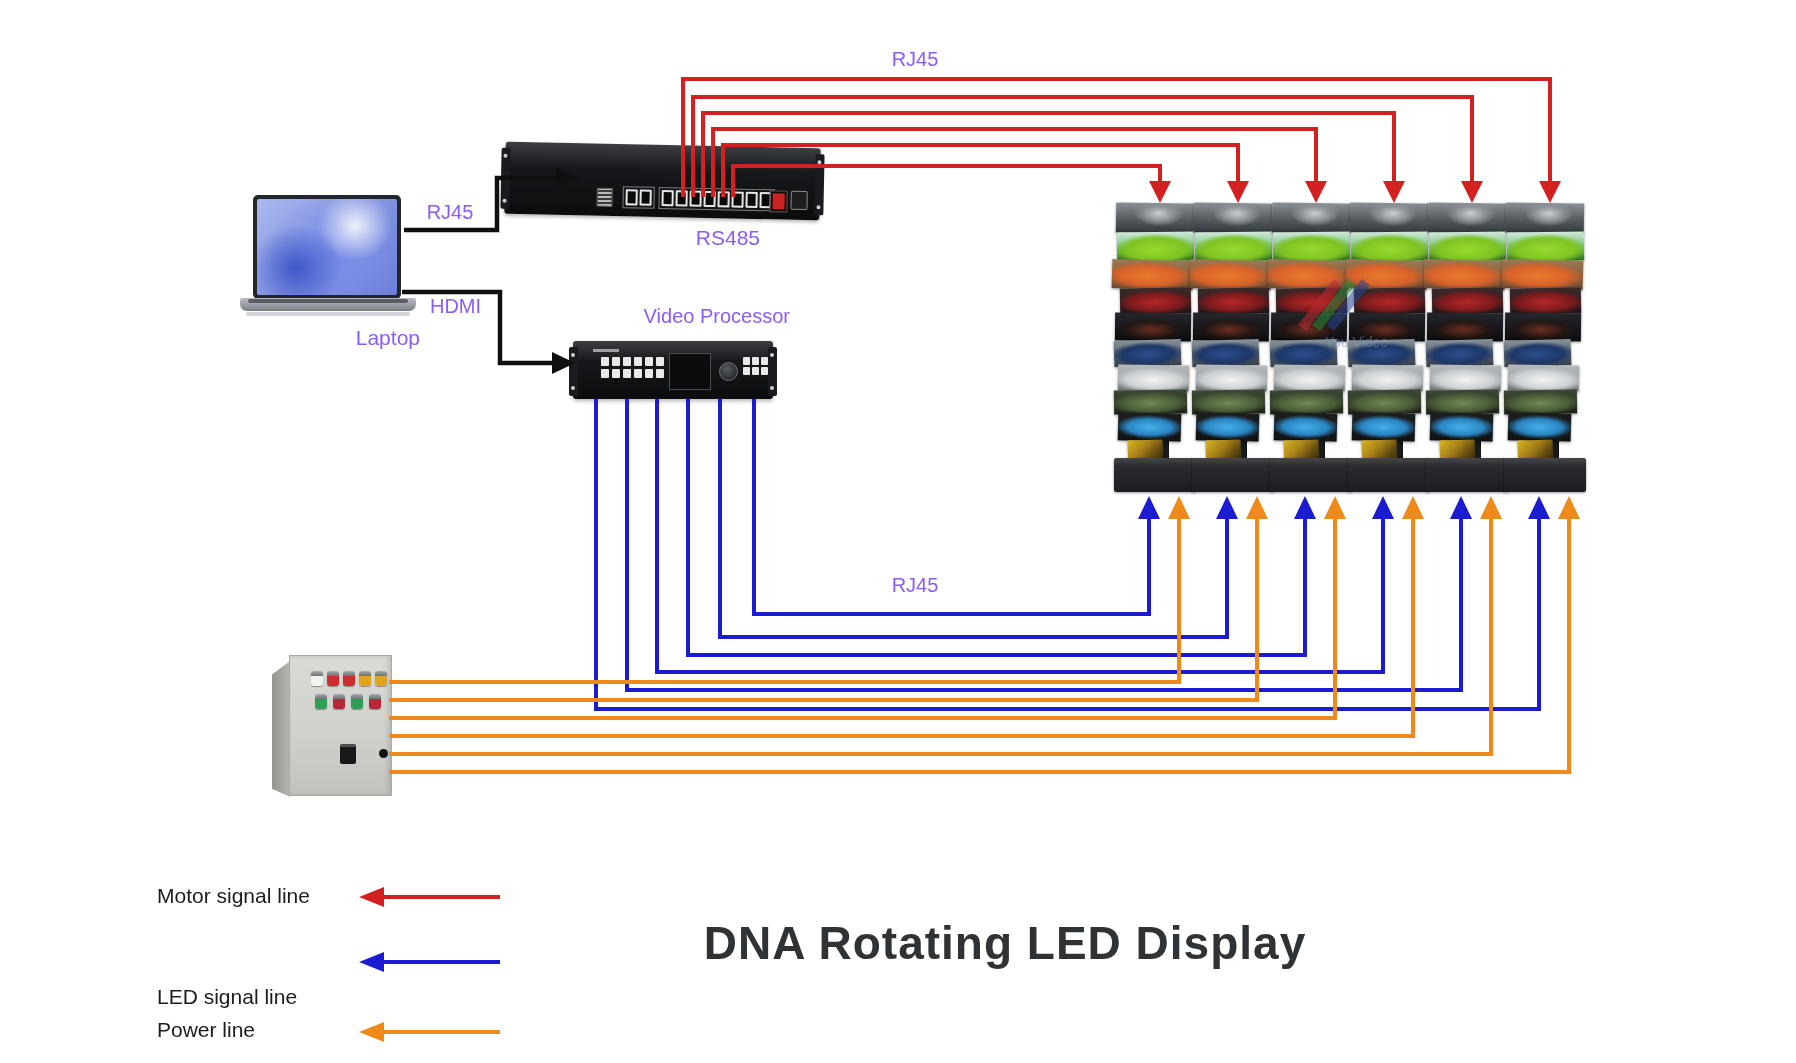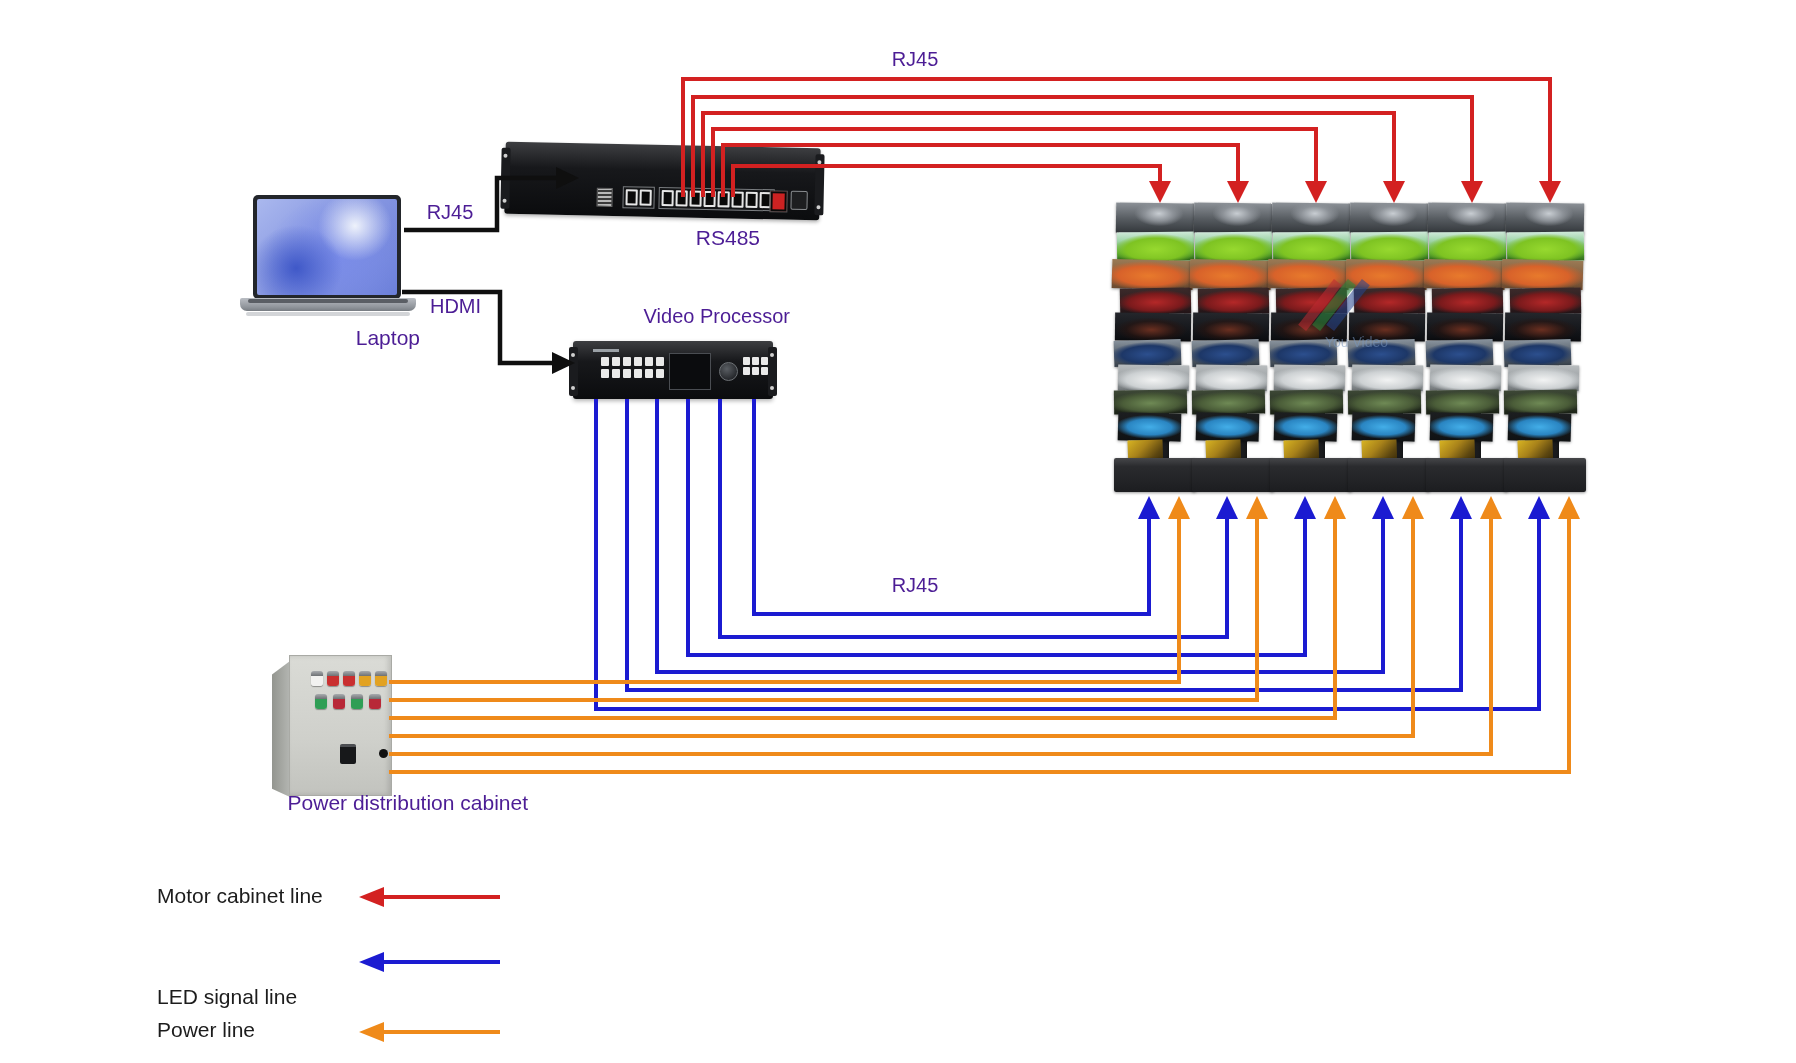--- a/index.html
+++ b/index.html
@@ -1,20 +1,20 @@
 <!DOCTYPE html>
 <html><head>
 <meta charset="utf-8">
 <style>
   html,body{margin:0;padding:0;}
   body{width:1796px;height:1063px;position:relative;overflow:hidden;background:#ffffff;
        font-family:"Liberation Sans",sans-serif;color:#1c1c1c;}
   #stage{position:absolute;inset:0;}
   #wires{position:absolute;left:0;top:0;z-index:22;pointer-events:none;}
-  .lbl{position:absolute;z-index:30;text-align:center;font-size:20px;color:#4c1d95;}
+  .lbl{position:absolute;z-index:30;text-align:center;font-size:20px;color:#8b5cf6;}
   .lbl.big{font-size:21px;text-align:right;}
   #title{position:absolute;left:640px;top:916px;width:730px;text-align:center;z-index:30;
          font-size:46px;font-weight:bold;letter-spacing:1px;color:#303336;}
   
   #laptop{position:absolute;left:240px;top:193px;width:176px;height:132px;z-index:10;}
   #laptop .scr{position:absolute;left:13px;top:2px;width:148px;height:104px;background:#23262b;
       border-radius:5px;padding:4px;box-sizing:border-box;}
   #laptop .wall{width:100%;height:100%;border-radius:2px;background:
       radial-gradient(55% 75% at 28% 72%, #3f58c8 0%, rgba(63,88,200,0) 60%),
       radial-gradient(48% 66% at 70% 28%, #eef2fb 0%, rgba(238,242,251,0) 55%),
@@ -194,21 +194,20 @@
       <div id="cr2" class="cabrow">
           <div class="cbtn" style="background: linear-gradient(rgb(168, 171, 174) 0%, rgb(116, 119, 122) 30%, rgb(47, 158, 85) 32%, rgb(47, 158, 85) 100%);"></div>
           <div class="cbtn" style="background: linear-gradient(rgb(168, 171, 174) 0%, rgb(116, 119, 122) 30%, rgb(184, 40, 56) 32%, rgb(184, 40, 56) 100%);"></div>
           <div class="cbtn" style="background: linear-gradient(rgb(168, 171, 174) 0%, rgb(116, 119, 122) 30%, rgb(47, 158, 85) 32%, rgb(47, 158, 85) 100%);"></div>
           <div class="cbtn" style="background: linear-gradient(rgb(168, 171, 174) 0%, rgb(116, 119, 122) 30%, rgb(184, 40, 56) 32%, rgb(184, 40, 56) 100%);"></div>
         </div>
       <div class="sw2"></div>
       <div class="rbtn"></div>
     </div>
   </div>
-  <div class="lbl big" style="left:160px;top:791px;width:368px;">Power distribution cabinet</div>
 
   <div id="cols">
       <div class="col" style="left: 1110px;">
         <div class="pole"></div>
         <div class="seg sroad" style="left: 6px; top: 3px; width: 78px; height: 30px; transform: rotate(0.8deg);"></div>
         <div class="seg sgreen" style="left: 7px; top: 32px; width: 77px; height: 29px; transform: rotate(-0.6deg);"></div>
         <div class="seg sorange" style="left: 2px; top: 60px; width: 81px; height: 29px; transform: rotate(1.4deg);"></div>
         <div class="seg sdred" style="left: 10px; top: 88px; width: 71px; height: 26px; transform: rotate(-1deg);"></div>
         <div class="seg snight" style="left: 5px; top: 113px; width: 76px; height: 28px; transform: rotate(0.6deg);"></div>
         <div class="seg sblue" style="left: 4px; top: 140px; width: 67px; height: 26px; transform: rotate(-1.6deg);"></div>
@@ -295,24 +294,25 @@
     <i class="g"></i>
     <i class="b"></i>
     <span class="sub">You Video</span>
   </div>
 
   <div class="lbl" style="left:395px;top:201px;width:110px;">RJ45</div>
   <div class="lbl" style="left:398px;top:295px;width:115px;">HDMI</div>
   <div class="lbl" style="left:855px;top:48px;width:120px;">RJ45</div>
   <div class="lbl" style="left:855px;top:574px;width:120px;">RJ45</div>
 
-  <div class="leg" style="top:884px;">Motor cabinet line</div>
+  <div class="leg" style="top:884px;">Motor signal line</div>
   <div class="leg" style="top:949px;margin-top:36px;">LED signal line</div>
   <div class="leg" style="top:1018px;">Power line</div>
 
+  <div id="title">DNA Rotating LED Display</div>
 
   <svg id="wires" width="1796" height="1063" viewBox="0 0 1796 1063">
       <path d="M 683 197 V 79 H 1550 V 182" stroke="#d32121" stroke-width="4" fill="none"></path>
       <polygon points="1539,181 1561,181 1550,203" fill="#d32121"></polygon>
       <path d="M 693 197 V 97 H 1472 V 182" stroke="#d32121" stroke-width="4" fill="none"></path>
       <polygon points="1461,181 1483,181 1472,203" fill="#d32121"></polygon>
       <path d="M 703 197 V 113 H 1394 V 182" stroke="#d32121" stroke-width="4" fill="none"></path>
       <polygon points="1383,181 1405,181 1394,203" fill="#d32121"></polygon>
       <path d="M 713 197 V 129 H 1316 V 182" stroke="#d32121" stroke-width="4" fill="none"></path>
       <polygon points="1305,181 1327,181 1316,203" fill="#d32121"></polygon>

